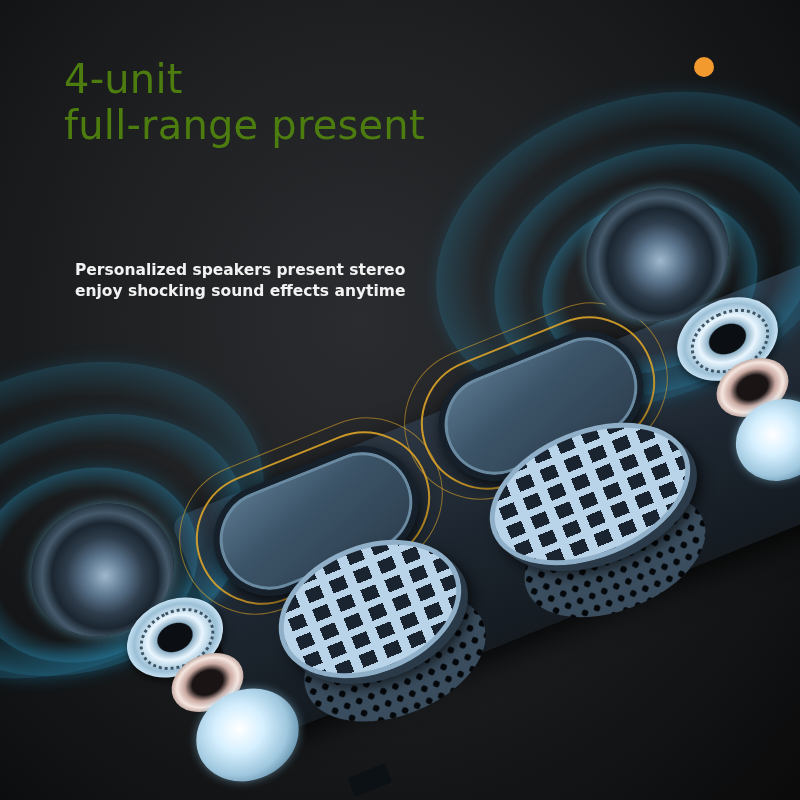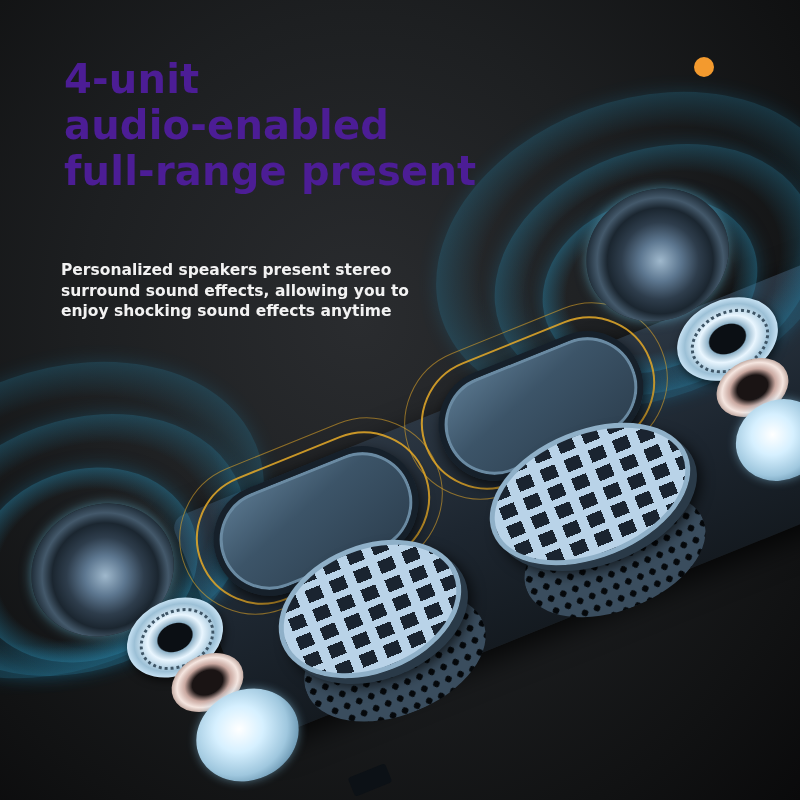--- a/index.html
+++ b/index.html
@@ -5,31 +5,31 @@
   html, body { margin: 0; padding: 0; }
   body {
     width: 800px; height: 800px; overflow: hidden; position: relative;
     background: radial-gradient(ellipse at 45% 40%, #2a2c2f 0%, #1d1f21 45%, #111213 80%, #0a0a0b 100%);
     font-family: "DejaVu Sans", "Liberation Sans", sans-serif;
   }
   .abs { position: absolute; }
 
   
   .headline {
-    left: 64px; top: 56px; margin: 0; color: #4c1d95;
-    font-weight: bold; font-size: 40px; line-height: 46px; letter-spacing: 0.2px;
+    left: 64px; top: 56px; margin: 0; color: #4d7c0f;
+    font-weight: normal; font-size: 40px; line-height: 46px; letter-spacing: 0.2px;
     z-index: 20;
   }
   .headline span { display: block; }
   .subtext {
     left: 61px; top: 260px; margin: 0; color: #f2f2f2;
     font-weight: bold; font-size: 15.5px; line-height: 20.5px; width: 390px;
     z-index: 20;
   }
-  .subtext span { display: block; white-space: nowrap; }
+  .subtext span { display: block; white-space: nowrap; margin-left: 14px; }
   .accent-dot {
     left: 694px; top: 57px; width: 20px; height: 20px; border-radius: 50%;
     z-index: 20;
   }
 
   
   .wave {
     border-radius: 50%;
     background: radial-gradient(ellipse at center, rgba(40,130,170,0.00) 55%, rgba(40,140,180,0.55) 75%, rgba(30,110,150,0.15) 100%);
     box-shadow: 0 0 18px rgba(30,140,190,0.35);
@@ -139,23 +139,21 @@
 
   <div class="abs woofer" style="left:585px;top:190px;width:145px;height:130px;transform:rotate(-25deg);"></div>
   <div class="abs ring" style="left:675px;top:300px;width:105px;height:78px;transform:rotate(-25deg);"></div>
   <div class="abs ring-holes" style="left:689px;top:311px;width:76px;height:54px;transform:rotate(-25deg);"></div>
   <div class="abs copper" style="left:715px;top:360px;width:75px;height:55px;transform:rotate(-25deg);"></div>
   <div class="abs cap" style="left:735px;top:400px;width:90px;height:80px;transform:rotate(-25deg);"></div>
 </div>
 
 <h1 class="abs headline">
   <span>4-unit</span>
-  <span>audio-enabled</span>
   <span>full-range present</span>
 </h1>
 
 <p class="abs subtext">
   <span>Personalized speakers present stereo</span>
-  <span>surround sound effects, allowing you to</span>
   <span>enjoy shocking sound effects anytime</span>
 </p>
 
 <div class="abs accent-dot" id="accentDot" style="background: rgb(243, 154, 46);"></div>
 
 </body></html>

